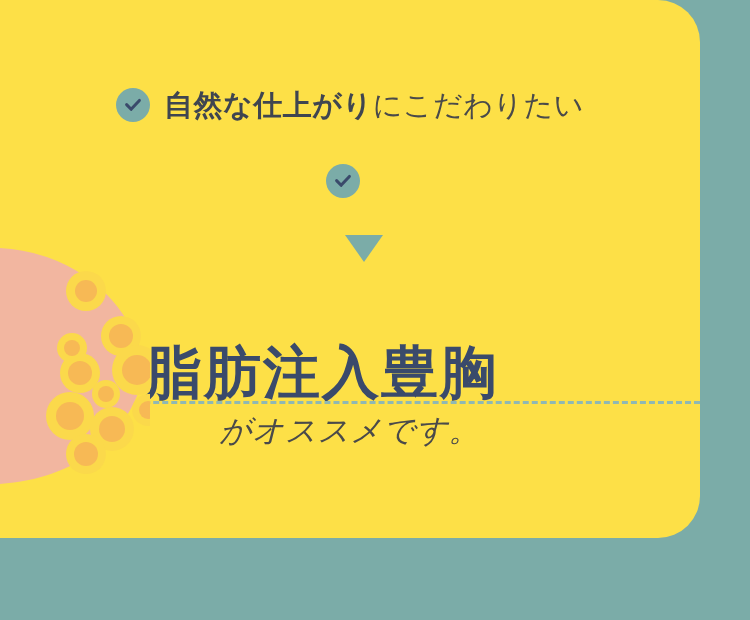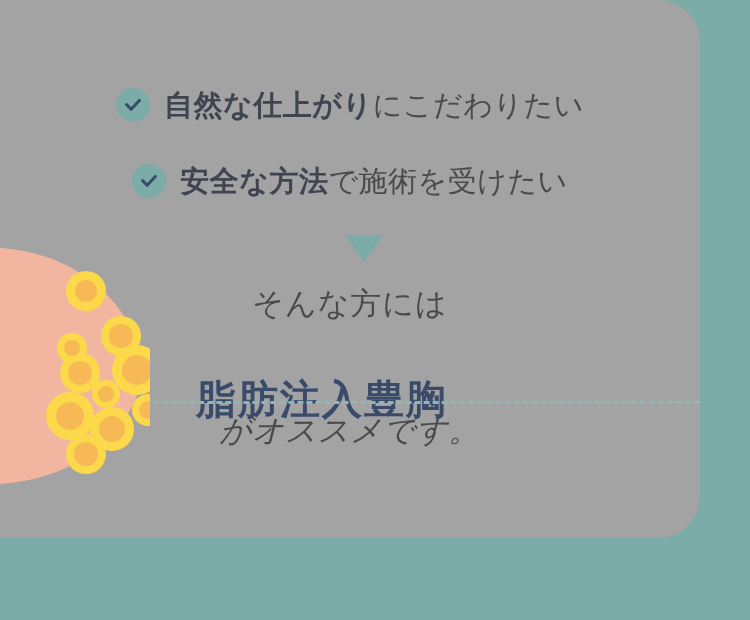--- a/index.html
+++ b/index.html
@@ -13,21 +13,21 @@
     font-family:"Liberation Sans", sans-serif;
     background:#7BACA8;
     position:relative;
   }
 
   
   #card {
     position:absolute;
     left:0; top:0;
     width:700px; height:538px;
-    background:#a3a3a3;
+    background:#fde047;
     border-radius:0 42px 42px 0;
     overflow:hidden;
   }
 
   
   #checklist {
     position:absolute;
     left:0; top:74px;
     width:700px;
   }
@@ -84,26 +84,25 @@
     line-height:1.2;
     color:#4A4A4A;
     letter-spacing:1px;
   }
 
   #headline {
     position:absolute;
     left:0; top:340px;
     width:644px;
     text-align:center;
-    font-size:40px;
+    font-size:57px;
     line-height:1.15;
     font-weight:bold;
     color:#3A4A6B;
     letter-spacing:2px;
-    margin-top:36px;
   }
 
   #divider {
     position:absolute;
     left:0; top:401px;
     width:700px;
     height:0;
     border-top:3px dashed #8FB8B4;
   }
 
@@ -143,28 +142,26 @@
       </span>
       <span class="check-text"><span class="hl">自然な仕上がり</span><span>にこだわりたい</span></span>
     </div>
 
     <div class="check-row">
       <span class="check-icon">
         <svg width="20" height="20" viewBox="0 0 20 20" aria-hidden="true">
           <path d="M3.6 9.6 L8.1 14.3 L16.4 5.4" fill="none" stroke="#3A4A6B" stroke-width="3" stroke-linecap="round" stroke-linejoin="round"></path>
         </svg>
       </span>
-      <span class="check-text"><span class="hl">安全な方法</span><span>で施術を受けたい</span></span>
     </div>
 
   </div>
 
   <div id="arrow-down"></div>
 
-  <div id="lead-line">そんな方には</div>
   <div id="headline">脂肪注入豊胸</div>
   <div id="divider"></div>
   <div id="tail-line">がオススメです。</div>
 
   <div id="illustration">
     <svg width="270" height="236" viewBox="0 0 270 236" aria-hidden="true">
 
       <path d="M0,0
                L118,0
                C196,4 246,52 262,106

